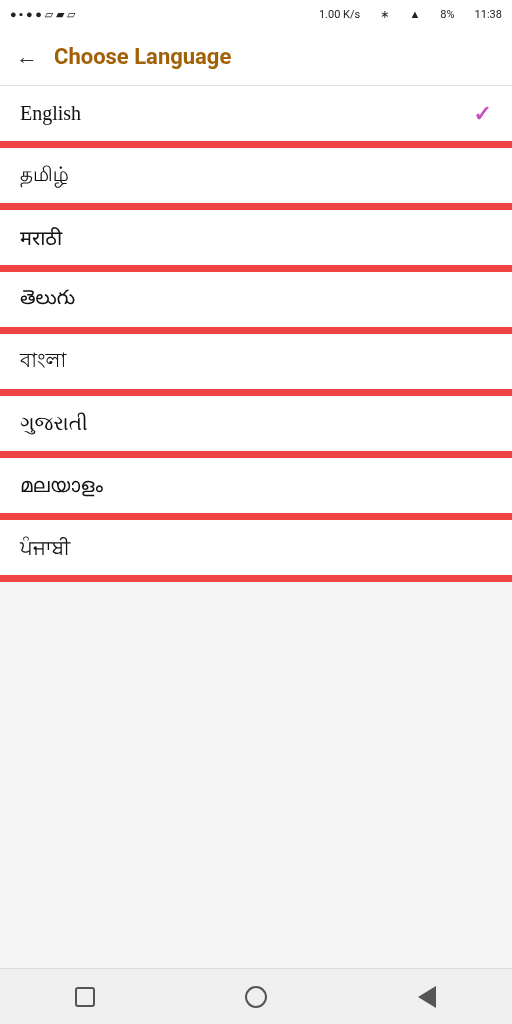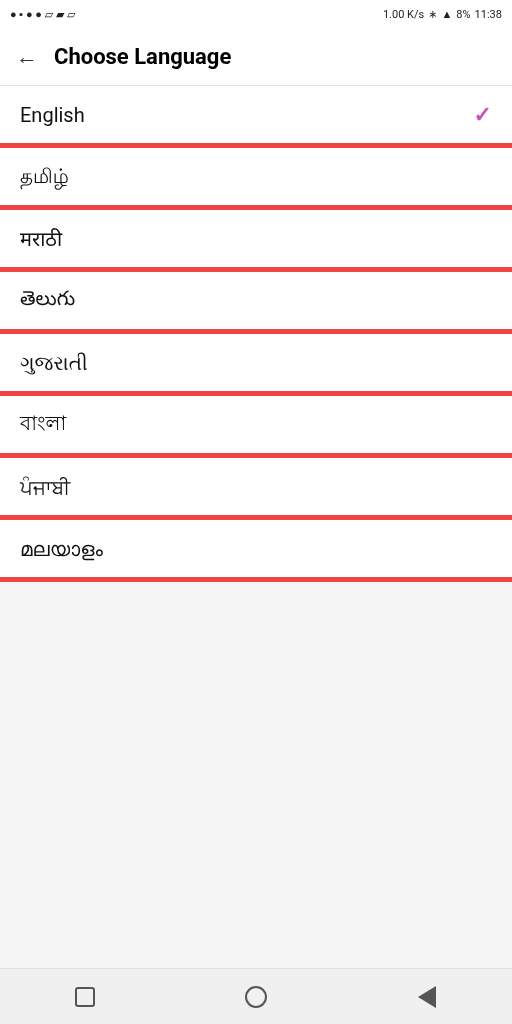--- a/index.html
+++ b/index.html
@@ -26,21 +26,21 @@
       color: #222;
     }
     .status-bar-left {
       display: flex;
       align-items: center;
       gap: 4px;
     }
     .status-bar-right {
       display: flex;
       align-items: center;
-      gap: 4px;
+      gap: 20px;
       font-size: 11px;
     }
 
     
     .app-bar {
       background: #ffffff;
       height: 58px;
       display: flex;
       align-items: center;
       padding: 0 16px;
@@ -49,38 +49,39 @@
     }
     .app-bar-back {
       font-size: 22px;
       color: #333;
       cursor: pointer;
       user-select: none;
     }
     .app-bar-title {
       font-size: 22px;
       font-weight: bold;
-      color: #000000;
+      color: #a16207;
     }
 
     
     .language-list {
       flex: 1;
       background: #f5f5f5;
     }
 
     .language-item {
       background: #ffffff;
       height: 62px;
       display: flex;
       align-items: center;
       justify-content: space-between;
       padding: 0 20px;
-      border-bottom: 5px solid #ef4444;
+      border-bottom: 7px solid #ef4444;
       cursor: pointer;
+      font-family: Liberation Serif, serif;
     }
 
     .language-name {
       font-size: 20px;
       color: #111;
     }
 
     .check-icon {
       color: #c850c0;
       font-size: 22px;
@@ -160,30 +161,30 @@
     <div class="language-item">
       <span class="language-name">தமிழ்</span>
     </div>
     <div class="language-item">
       <span class="language-name">मराठी</span>
     </div>
     <div class="language-item">
       <span class="language-name">తెలుగు</span>
     </div>
     <div class="language-item">
+      <span class="language-name">বাংলা</span>
+    </div>
+    <div class="language-item">
       <span class="language-name">ગુજરાતી</span>
     </div>
     <div class="language-item">
-      <span class="language-name">বাংলা</span>
+      <span class="language-name">മലയാളം</span>
     </div>
     <div class="language-item">
       <span class="language-name">ਪੰਜਾਬੀ</span>
-    </div>
-    <div class="language-item">
-      <span class="language-name">മലയാളം</span>
     </div>
   </div>
 
 <div class="nav-bar">
   <div class="nav-btn">
     <div class="icon-square"></div>
   </div>
   <div class="nav-btn">
     <div class="icon-circle"></div>
   </div>

